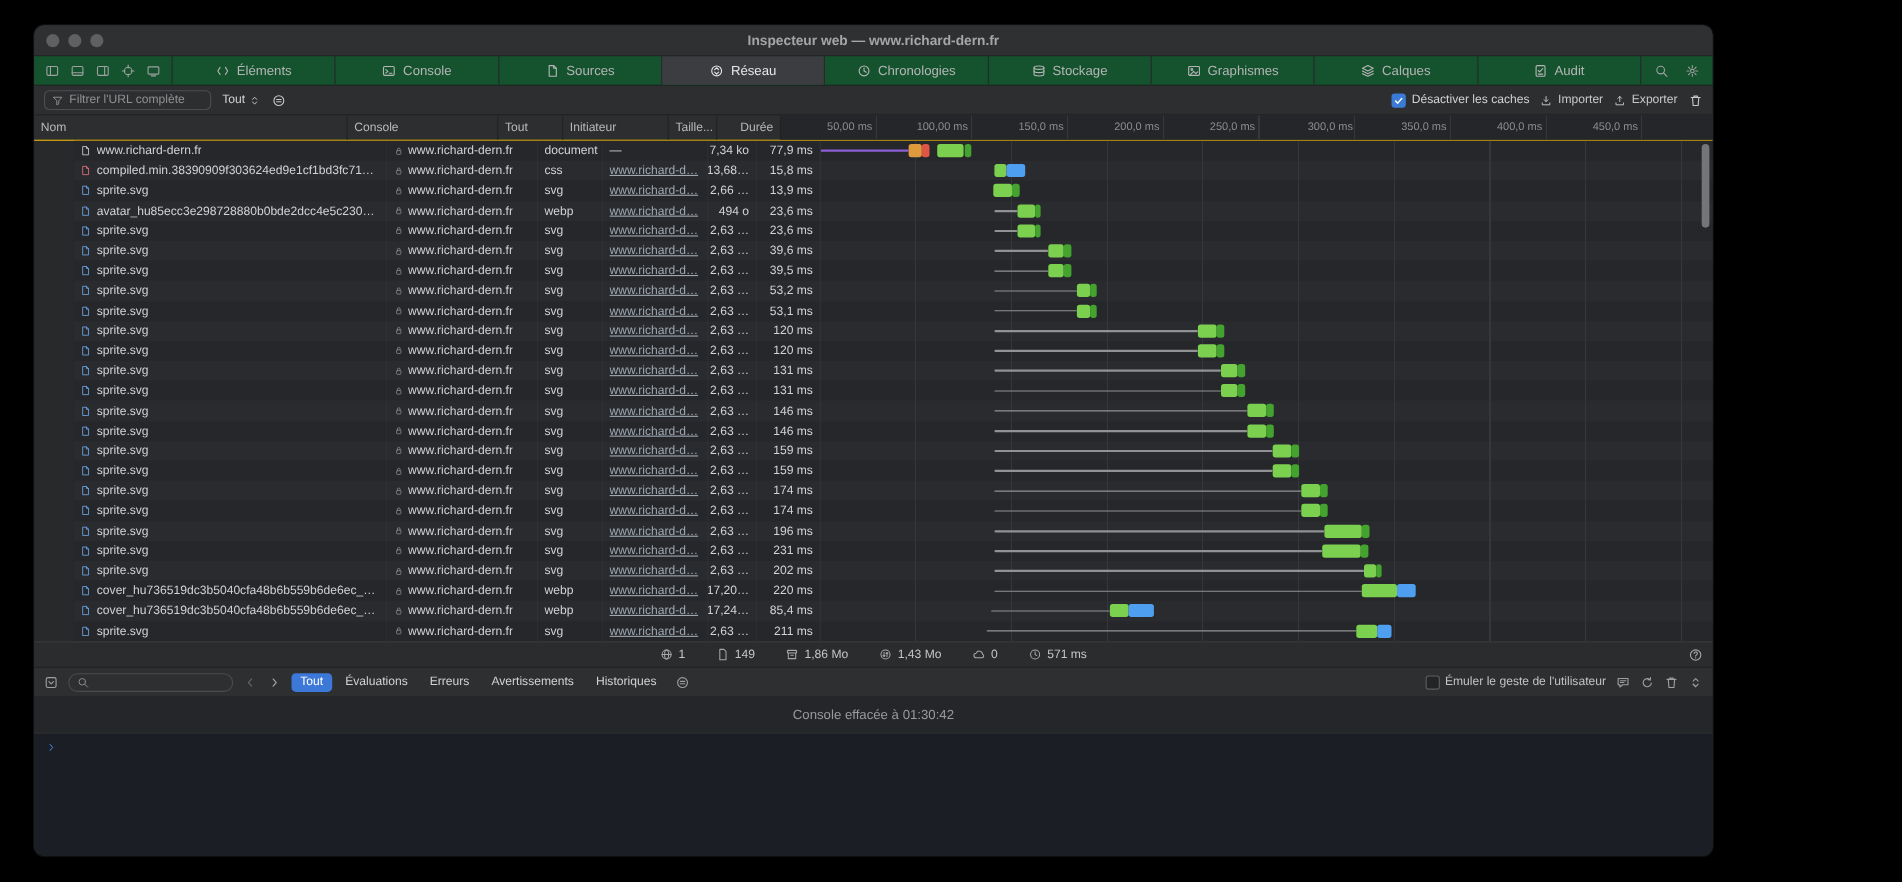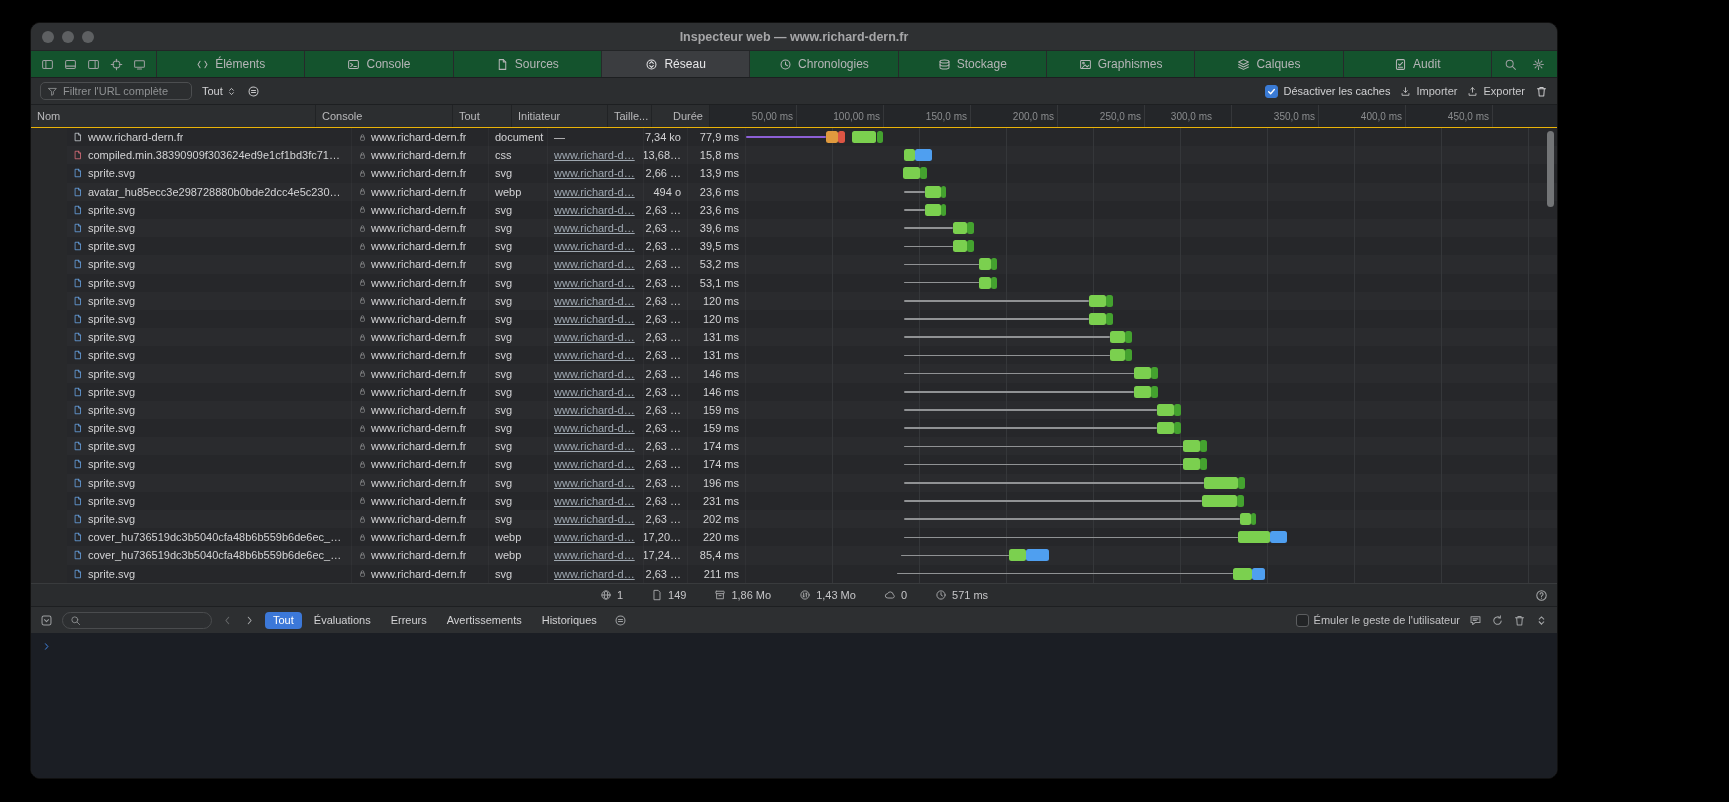--- a/index.html
+++ b/index.html
@@ -332,21 +332,21 @@
     <div class="hc col-type">Tout</div>
     <div class="hc col-init">Initiateur</div>
     <div class="hc col-size" style="justify-content:flex-start">Taille...</div>
     <div class="hc col-dur">Durée</div>
     <div class="hc col-wf" id="ticks">
         <span class="tick" style="left: 83px;">50,00 ms</span>
         <span class="tick" style="left: 170px;">100,00 ms</span>
         <span class="tick" style="left: 257px;">150,0 ms</span>
         <span class="tick" style="left: 344px;">200,0 ms</span>
         <span class="tick" style="left: 431px;">250,0 ms</span>
-        <span class="tick" style="left: 502px;">300,0 ms</span>
+        <span class="tick" style="left: 520px;">300,0 ms</span>
         <span class="tick" style="left: 605px;">350,0 ms</span>
         <span class="tick" style="left: 692px;">400,0 ms</span>
         <span class="tick" style="left: 779px;">450,0 ms</span>
       </div>
   </div>
 
   <div id="rows">
       <div class="row">
         <div class="c col-name">
           <span class="ficon" style="color:#c9ced3">
@@ -1256,20 +1256,23 @@
       </span>
     <span class="ic">
         <svg viewBox="0 0 16 16" fill="none" stroke="currentColor" stroke-width="1.25" stroke-linecap="round" stroke-linejoin="round">
           <path d="M5.2 6.3 8 3.5l2.8 2.8"></path>
           <path d="M5.2 9.7 8 12.5l-2.8-2.8" transform="translate(0,0)"></path>
           <path d="M5.2 9.7 8 12.5l2.8-2.8"></path>
         </svg>
       </span>
   </div>
 
+  <div class="console-msg">
+    <span>Console effacée à 01:30:42</span>
+  </div>
 
   <div class="prompt">
     <span class="ic"><svg viewBox="0 0 16 16" fill="none" stroke="currentColor" stroke-width="1.25" stroke-linecap="round" stroke-linejoin="round">
           <path d="M6.5 4 10 8l-3.5 4"></path>
         </svg></span>
   </div>
 
 </div>
 
 </body></html>

